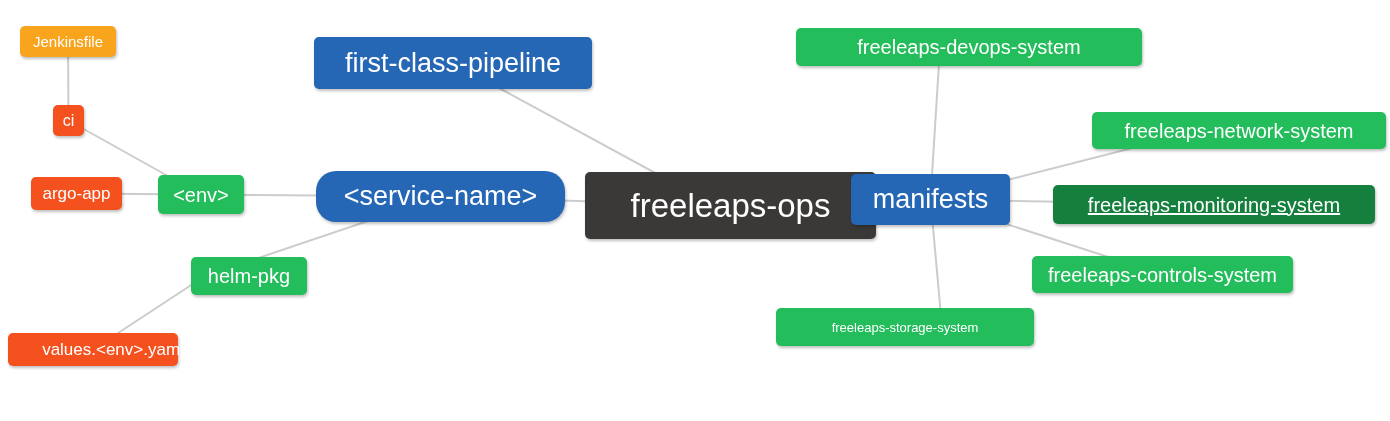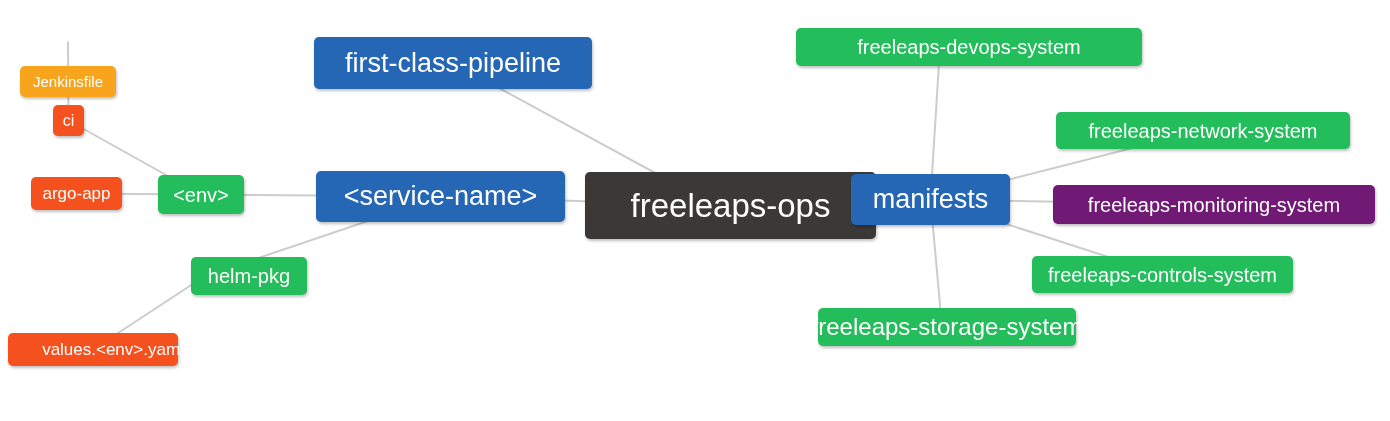--- a/index.html
+++ b/index.html
@@ -53,29 +53,29 @@
       <line x1="453" y1="63" x2="715" y2="205.5" stroke="#cccccc" stroke-width="2"></line>
       <line x1="440.5" y1="196.5" x2="715" y2="205.5" stroke="#cccccc" stroke-width="2"></line>
       <line x1="715" y1="205.5" x2="930.5" y2="199.5" stroke="#cccccc" stroke-width="2"></line>
       <line x1="930.5" y1="199.5" x2="940" y2="47" stroke="#cccccc" stroke-width="2"></line>
       <line x1="930.5" y1="199.5" x2="1201" y2="130.5" stroke="#cccccc" stroke-width="2"></line>
       <line x1="930.5" y1="199.5" x2="1214" y2="204.5" stroke="#cccccc" stroke-width="2"></line>
       <line x1="930.5" y1="199.5" x2="1162.5" y2="274.5" stroke="#cccccc" stroke-width="2"></line>
       <line x1="930.5" y1="199.5" x2="942" y2="327" stroke="#cccccc" stroke-width="2"></line>
     </svg>
   <div id="node-layer">
-      <div class="node" style="left: 20px; top: 26px; width: 96px; height: 31px; font-size: 15px; background: rgb(248, 165, 29); color: rgb(255, 255, 255); margin-top: 40px;">Jenkinsfile</div>
+      <div class="node" style="left: 20px; top: 26px; width: 96px; height: 31px; font-size: 15px; background: rgb(248, 165, 29); color: rgb(255, 255, 255);">Jenkinsfile</div>
       <div class="node" style="left: 53px; top: 105px; width: 31px; height: 31px; font-size: 16px; background: rgb(244, 81, 31); color: rgb(255, 255, 255);">ci</div>
       <div class="node" style="left: 31px; top: 177px; width: 91px; height: 33px; font-size: 17px; background: rgb(244, 81, 31); color: rgb(255, 255, 255);">argo-app</div>
       <div class="node" style="left: 158px; top: 175px; width: 86px; height: 39px; font-size: 20px; background: rgb(35, 189, 91); color: rgb(255, 255, 255);">&lt;env&gt;</div>
       <div class="node" style="left: 147px; top: 257px; width: 116px; height: 38px; font-size: 20px; background: rgb(35, 189, 91); color: rgb(255, 255, 255); margin-left: 44px;">helm-pkg</div>
       <div class="node" style="left: 8px; top: 333px; width: 170px; height: 33px; font-size: 17px; background: rgb(244, 81, 31); color: rgb(255, 255, 255); padding-left: 40px;">values.&lt;env&gt;.yaml</div>
       <div class="node" style="left: 314px; top: 37px; width: 278px; height: 52px; font-size: 27px; background: rgb(38, 103, 181); color: rgb(255, 255, 255); text-align: right;">first-class-pipeline</div>
-      <div class="node" style="left: 316px; top: 171px; width: 249px; height: 51px; font-size: 27px; background: rgb(38, 103, 181); color: rgb(255, 255, 255);">&lt;service-name&gt;</div>
+      <div class="node" style="left: 316px; top: 171px; width: 249px; height: 51px; font-size: 27px; background: rgb(38, 103, 181); color: rgb(255, 255, 255); border-radius: 20px;">&lt;service-name&gt;</div>
       <div class="node" style="left: 585px; top: 172px; width: 291px; height: 67px; font-size: 33px; background: rgb(59, 57, 55); color: rgb(255, 255, 255);">freeleaps-ops</div>
       <div class="node" style="left: 851px; top: 174px; width: 159px; height: 51px; font-size: 27px; background: rgb(38, 103, 181); color: rgb(255, 255, 255); text-align: right;">manifests</div>
       <div class="node" style="left: 796px; top: 28px; width: 346px; height: 38px; font-size: 20px; background: rgb(35, 189, 91); color: rgb(255, 255, 255);">freeleaps-devops-system</div>
-      <div class="node" style="left: 1056px; top: 112px; width: 294px; height: 37px; font-size: 20px; background: rgb(35, 189, 91); color: rgb(255, 255, 255);">freeleaps-network-system</div>
-      <div class="node" style="left: 1053px; top: 185px; width: 322px; height: 39px; font-size: 20px; background: #701a75; color: rgb(255, 255, 255);">freeleaps-monitoring-system</div>
+      <div class="node" style="left: 1092px; top: 112px; width: 294px; height: 37px; font-size: 20px; background: rgb(35, 189, 91); color: rgb(255, 255, 255);">freeleaps-network-system</div>
+      <div class="node" style="left: 1053px; top: 185px; width: 322px; height: 39px; font-size: 20px; background: #15803d; color: rgb(255, 255, 255); text-decoration: underline;">freeleaps-monitoring-system</div>
       <div class="node" style="left: 1032px; top: 256px; width: 261px; height: 37px; font-size: 20px; background: rgb(35, 189, 91); color: rgb(255, 255, 255);">freeleaps-controls-system</div>
-      <div class="node" style="left: 818px; top: 308px; width: 258px; height: 38px; font-size: 24px; background: rgb(35, 189, 91); color: rgb(255, 255, 255);">freeleaps-storage-system</div>
+      <div class="node" style="left: 776px; top: 308px; width: 258px; height: 38px; font-size: 13px; background: rgb(35, 189, 91); color: rgb(255, 255, 255);">freeleaps-storage-system</div>
     </div>
 </div>
 
 </body></html>

